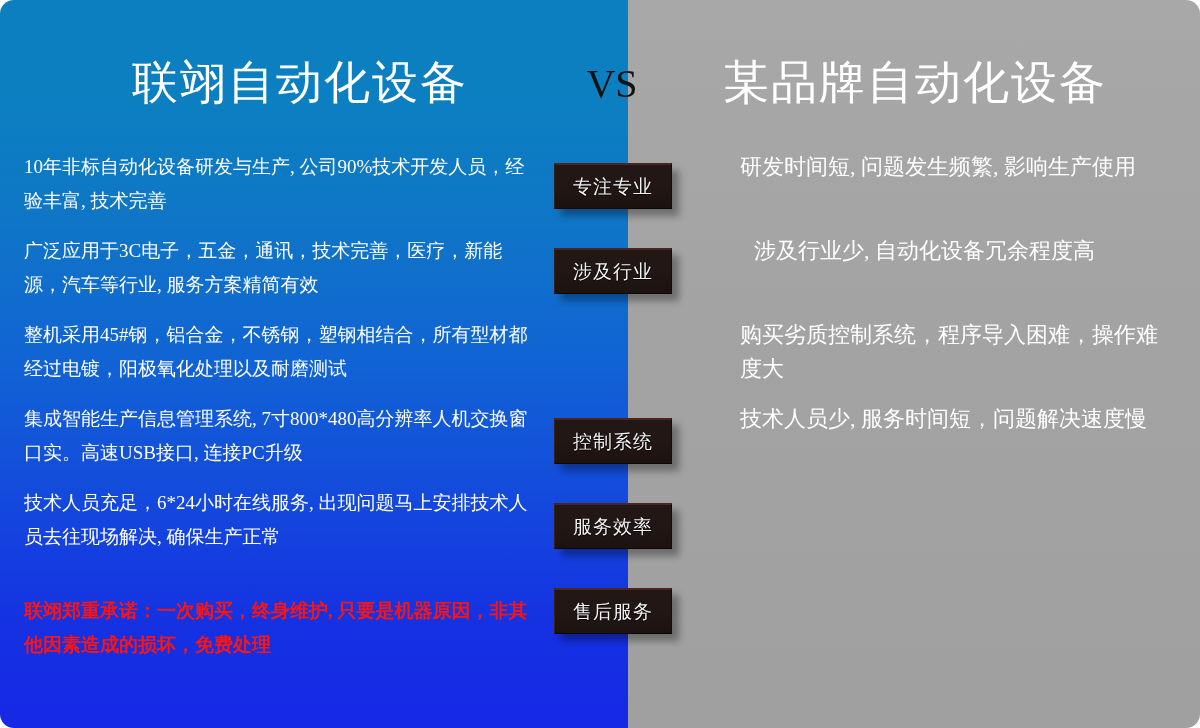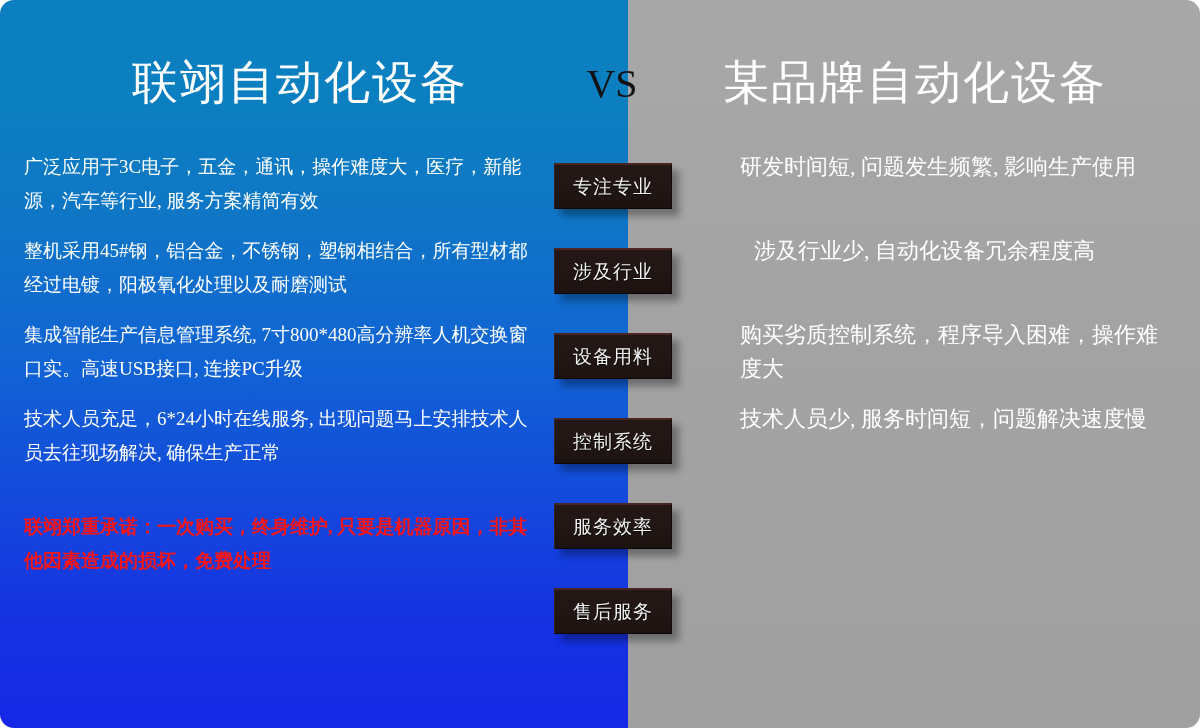--- a/index.html
+++ b/index.html
@@ -169,21 +169,24 @@
     <div class="panel-right"></div>
 
     <div class="title title-left">联翊自动化设备</div>
 
     <div class="vs-label">VS</div>
 
     <div class="title title-right">某品牌自动化设备</div>
 
     <div class="col col-left">
       <div class="row">
-        <div class="row-text">广泛应用于3C电子，五金，通讯，操作难度大，医疗，新能源，汽车等行业, 服务方案精简有效</div>
+        <div class="row-text">10年非标自动化设备研发与生产, 公司90%技术开发人员，经验丰富, 技术完善</div>
+      </div>
+      <div class="row">
+        <div class="row-text">广泛应用于3C电子，五金，通讯，技术完善，医疗，新能源，汽车等行业, 服务方案精简有效</div>
       </div>
       <div class="row">
         <div class="row-text">整机采用45#钢，铝合金，不锈钢，塑钢相结合，所有型材都经过电镀，阳极氧化处理以及耐磨测试</div>
       </div>
       <div class="row">
         <div class="row-text">集成智能生产信息管理系统, 7寸800*480高分辨率人机交换窗口实。高速USB接口, 连接PC升级</div>
       </div>
       <div class="row">
         <div class="row-text">技术人员充足，6*24小时在线服务, 出现问题马上安排技术人员去往现场解决, 确保生产正常</div>
       </div>
@@ -207,23 +210,20 @@
       </div>
     </div>
 
     <div class="plaques">
       <div class="plaque" style="top:163px;">
         <span class="plaque-label">专注专业</span>
       </div>
       <div class="plaque" style="top:248px;">
         <span class="plaque-label">涉及行业</span>
       </div>
-      <div class="plaque" style="top:333px;">
-        <span class="plaque-label">设备用料</span>
-      </div>
       <div class="plaque" style="top:418px;">
         <span class="plaque-label">控制系统</span>
       </div>
       <div class="plaque" style="top:503px;">
         <span class="plaque-label">服务效率</span>
       </div>
       <div class="plaque" style="top:588px;">
         <span class="plaque-label">售后服务</span>
       </div>
     </div>

